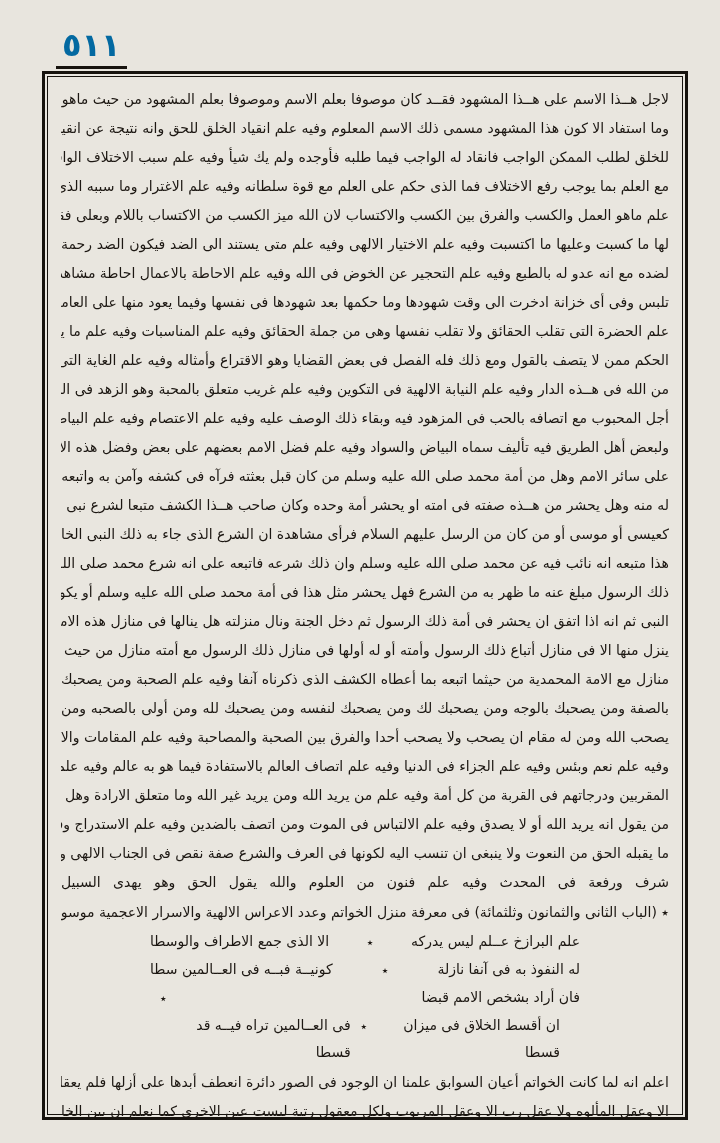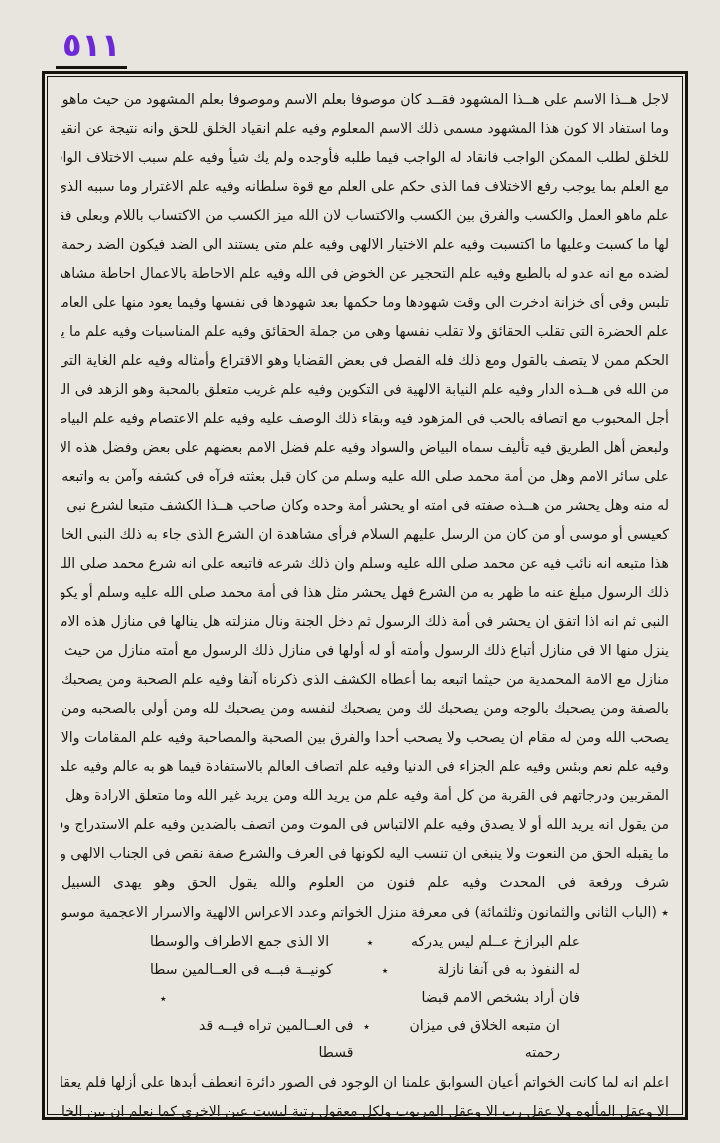--- a/index.html
+++ b/index.html
@@ -10,21 +10,21 @@
     overflow:hidden;
     font-family:"DejaVu Sans", sans-serif;
     color:#1c1712;
   }
   .page-number{
     position:absolute;
     top:26px;left:56px;
     font-size:32px;
     font-weight:bold;
     letter-spacing:2px;
-    color:#6d28d9;
+    color:#0369a1;
     border-bottom:3px solid #17130e;
     padding:0 6px 2px 6px;
   }
   .frame{
     position:absolute;
     left:42px;top:71px;
     width:646px;height:1049px;
     border:3px solid #17130e;
     box-sizing:border-box;
     background:#e9e6df;
@@ -127,21 +127,21 @@
       <div class="verse">
         <span>له النفوذ به فى آنفا نازلة</span>
         <span class="star">٭</span>
         <span>كونيــة فبــه فى العــالمين سطا</span>
       </div>
       <div class="verse">
         <span>فان أراد بشخص الامم قبضا</span>
         <span class="star">٭</span>
       </div>
       <div class="verse final-verse">
-        <span>ان متبعه الخلاق فى ميزان رحمته</span>
+        <span>ان أقسط الخلاق فى ميزان قسطا</span>
         <span class="star">٭</span>
         <span>فى العــالمين تراه فيــه قد قسطا</span>
       </div>
     </div>
 
     <div class="closing">
       <div class="tline">اعلم انه لما كانت الخواتم أعيان السوابق علمنا ان الوجود فى الصور دائرة انعطف أبدها على أزلها فلم يعقل الله</div>
       <div class="tline">الا وعقل المألوه ولا عقل رب الا وعقل المربوب ولكل معقول رتبة ليست عين الاخرى كما نعلم ان بين الخاتمة والسابقة</div>
     </div>
 

